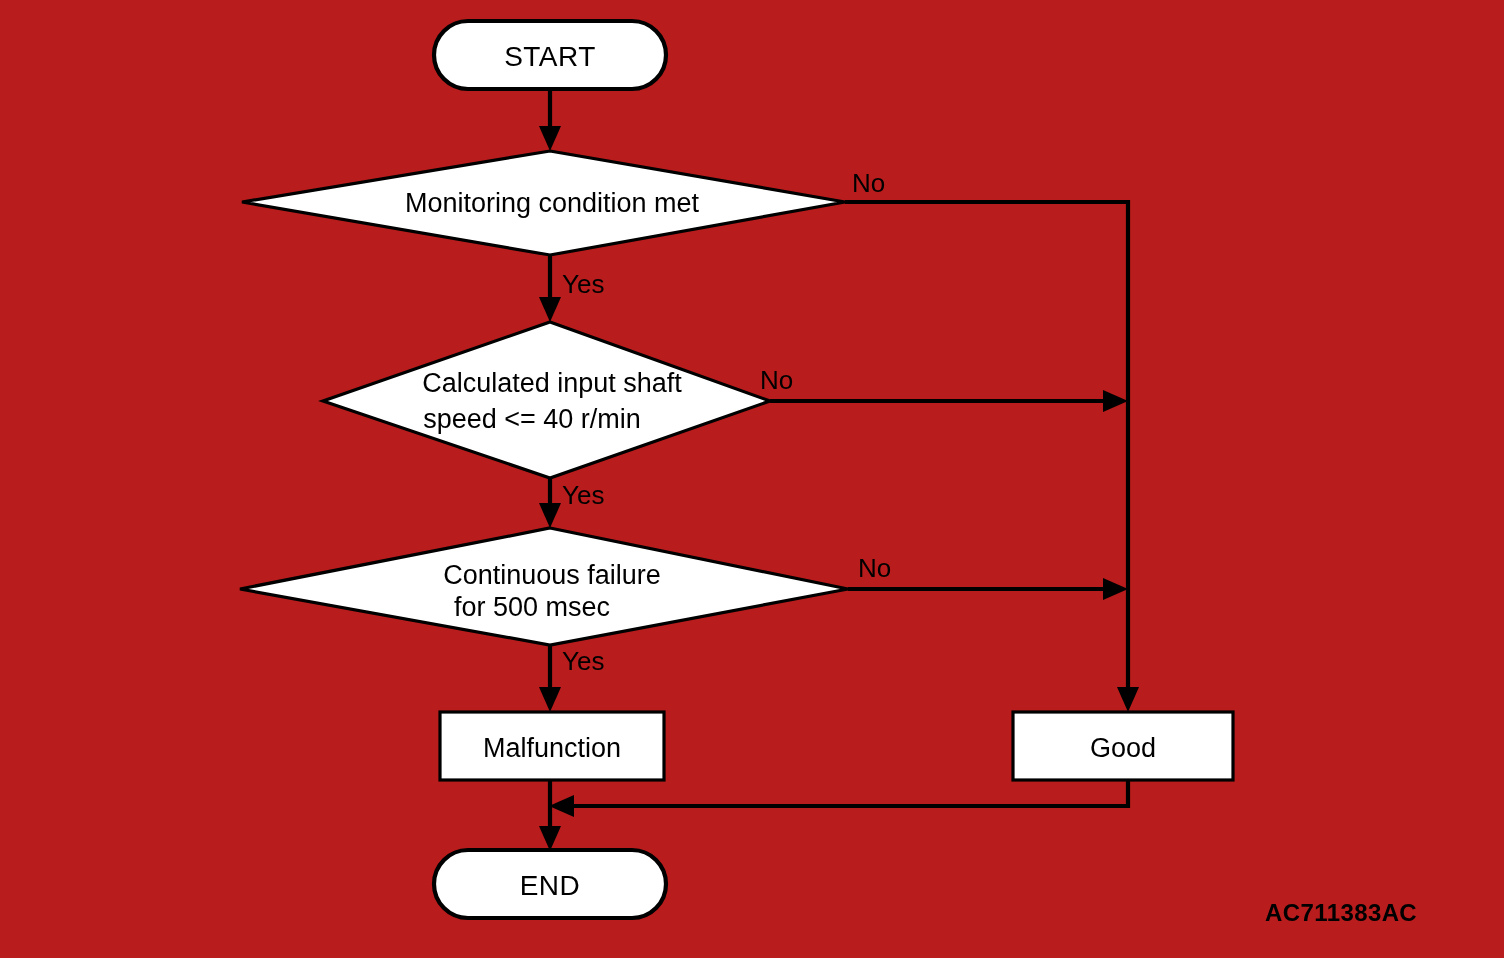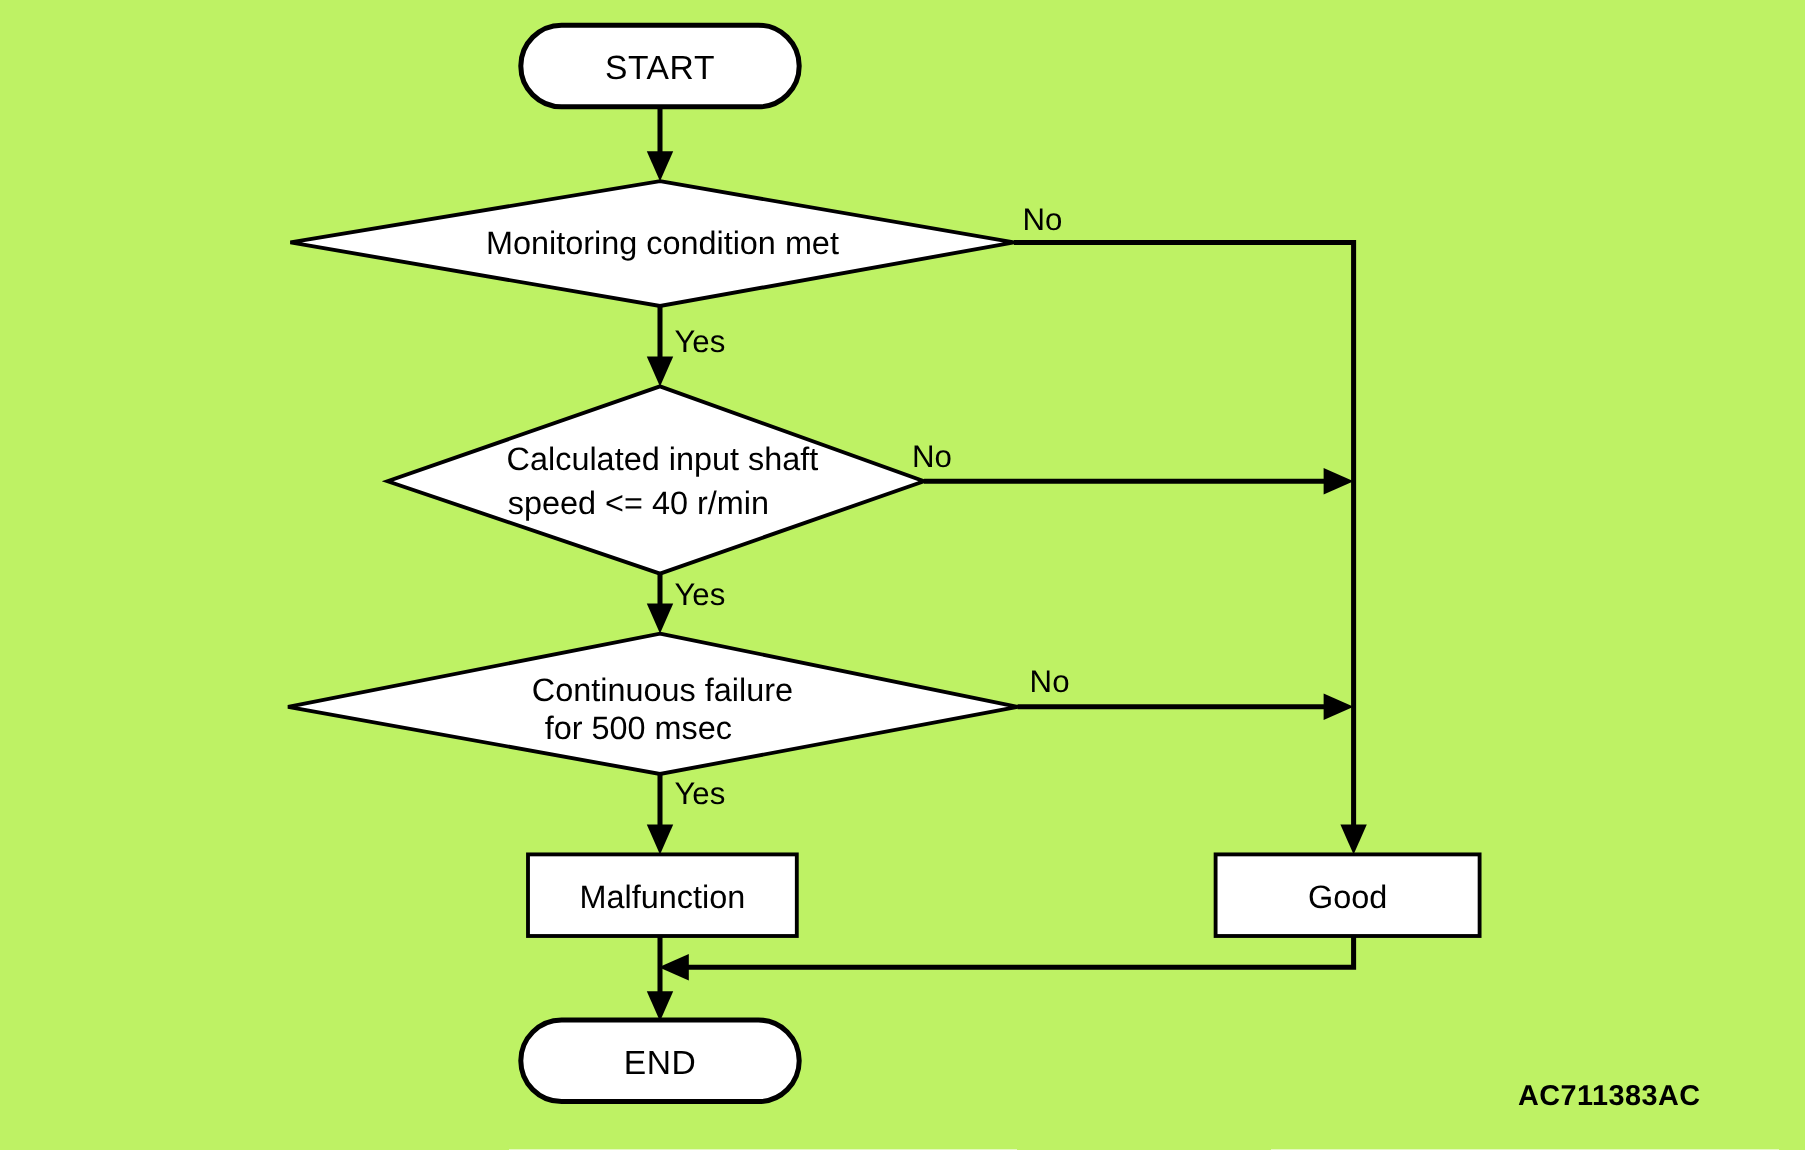--- a/index.html
+++ b/index.html
@@ -10,21 +10,21 @@
   body {
     width: 1504px;
     height: 958px;
     font-family: "Liberation Sans", sans-serif;
     overflow: hidden;
   }
   #flowchart-root {
     position: relative;
     width: 1504px;
     height: 958px;
-    background: #bef264;
+    background: #b91c1c;
   }
   svg.chart-svg {
     position: absolute;
     top: 0;
     left: 0;
     width: 1504px;
     height: 958px;
     display: block;
   }
   .shape-outline {

